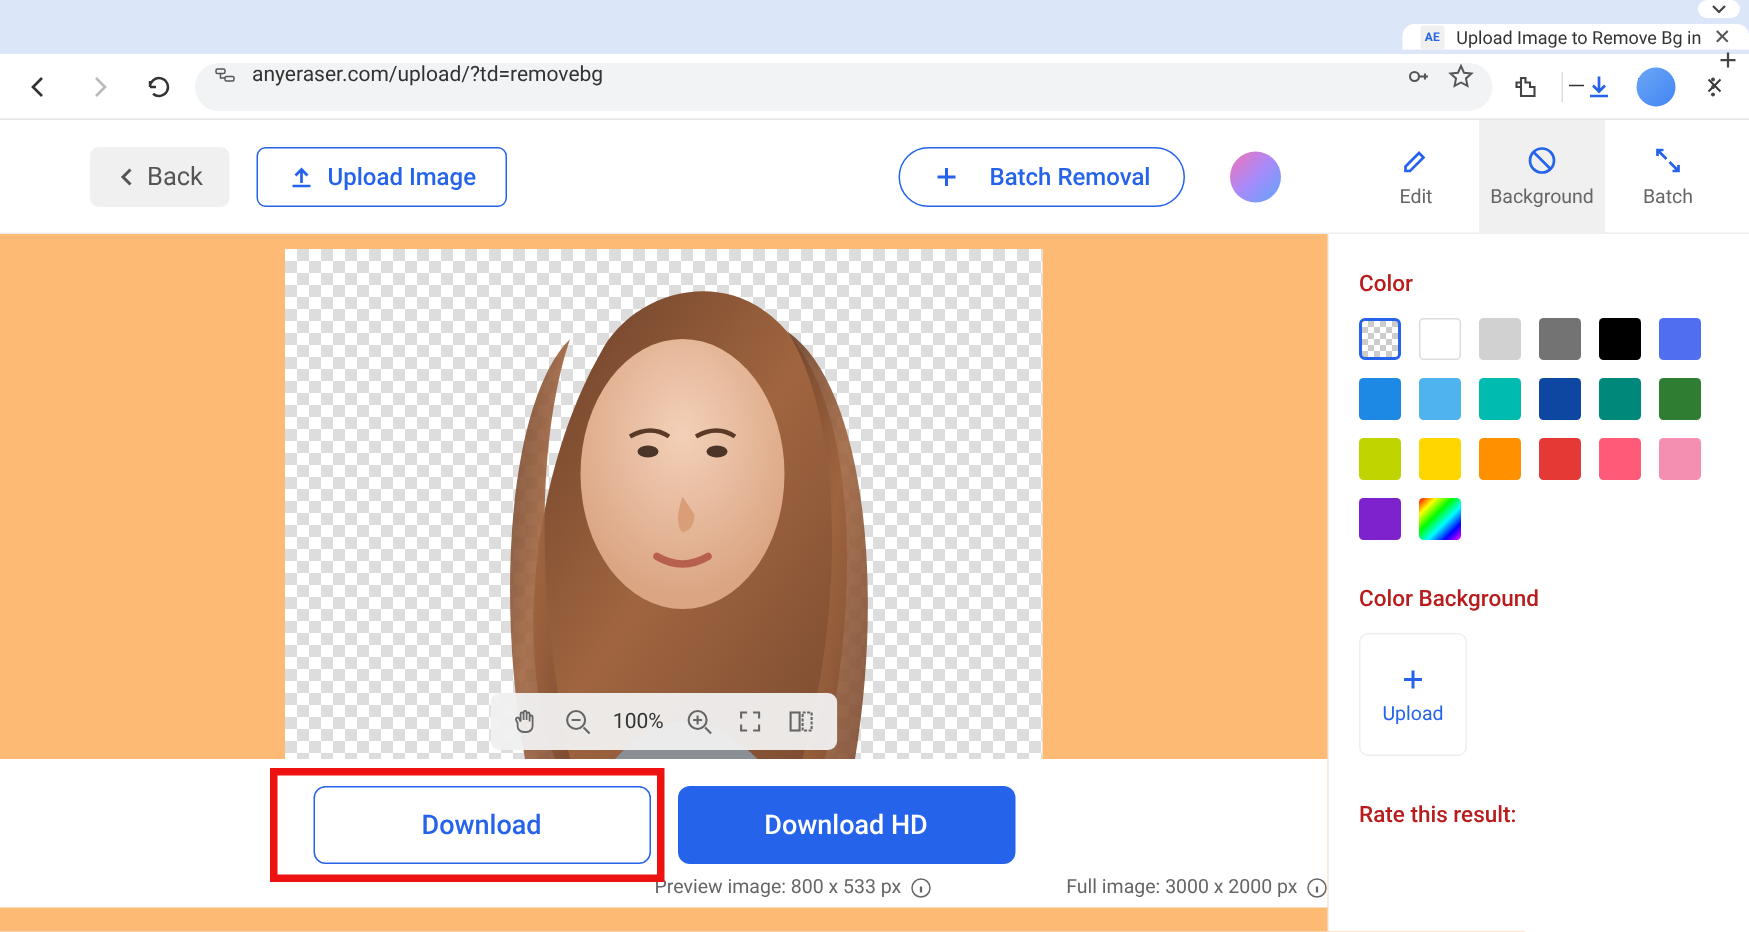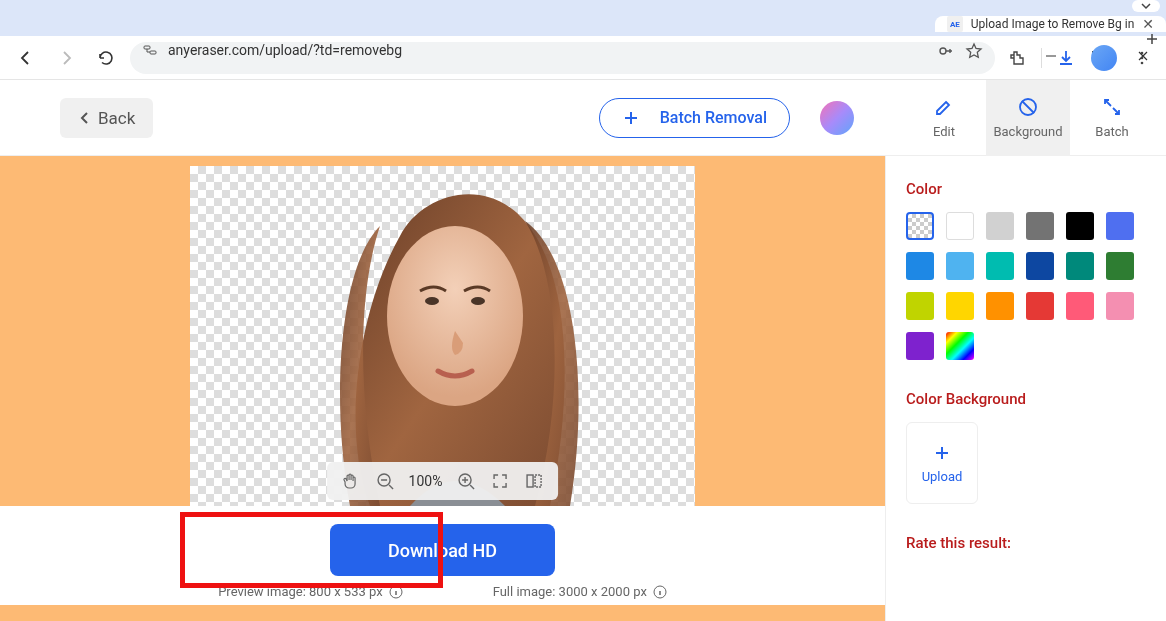--- a/index.html
+++ b/index.html
@@ -45,21 +45,21 @@
 .photo { position: absolute; left: 120px; top: 0; width: 280px; height: 340px; }
 .zoom-bar { position: absolute; bottom: 6px; left: 50%; transform: translateX(-50%); background: rgba(240,240,240,0.95); border-radius: 6px; height: 38px; display: flex; align-items: center; gap: 14px; padding: 0 14px; }
 .zoom-btn { color: #666; cursor: pointer; display: flex; }
 .zoom-val { font-size: 14px; color: #333; }
 
 .dl-row { background: #fff; width: 100%; padding: 18px 0 8px 0; display: flex; justify-content: center; gap: 18px; }
 .dl-btn { width: 225px; height: 52px; border-radius: 8px; font-size: 18px; font-weight: 500; cursor: pointer; display: flex; align-items: center; justify-content: center; }
 .dl-btn.outline { border: 1.5px solid #2563eb; background: #fff; color: #2563eb; }
 .dl-btn.filled { border: none; background: #2563eb; color: #fff; }
 .highlight-box { position: absolute; border: 5px solid #e11; pointer-events: none; }
-.info-row { background: #fff; width: 100%; display: flex; justify-content: center; gap: 90px; padding-bottom: 6px; }
+.info-row { background: #fff; width: 100%; display: flex; justify-content: flex-end; gap: 90px; padding-bottom: 6px; }
 .info-item { font-size: 13px; color: #666; display: flex; align-items: center; gap: 6px; }
 
 
 .side { width: 280px; background: #fff; padding: 24px 20px; overflow-y: auto; }
 .side h3 { font-size: 15px; font-weight: 500; color: #b91c1c; margin-bottom: 14px; }
 .swatches { display: grid; grid-template-columns: repeat(6, 28px); gap: 12px; margin-bottom: 30px; }
 .swatch { width: 28px; height: 28px; border-radius: 3px; cursor: pointer; }
 .swatch.transparent { background-image: linear-gradient(45deg,#ccc 25%,transparent 25%),linear-gradient(-45deg,#ccc 25%,transparent 25%),linear-gradient(45deg,transparent 75%,#ccc 75%),linear-gradient(-45deg,transparent 75%,#ccc 75%); background-size: 8px 8px; background-position: 0 0,0 4px,4px -4px,-4px 0; background-color: #fff; border: 2px solid #2563eb; border-radius: 4px; }
 .swatch.white { background: #fff; border: 1px solid #ddd; }
 .swatch.rainbow { background: linear-gradient(135deg, #f00, #ff0, #0f0, #0ff, #00f, #f0f); }
@@ -158,20 +158,26 @@
       </div>
   </div>
 </div>
 
 <div class="app-header">
   <button class="back-btn">
     <svg width="14" height="14" viewBox="0 0 14 14">
         <path d="M9 2L4 7l5 5" stroke="#555" stroke-width="2" fill="none"></path>
       </svg>
     <span>Back</span>
+  </button>
+  <button class="upload-btn">
+    <svg width="18" height="18" viewBox="0 0 18 18">
+        <path d="M9 13V4m-4 4l4-4 4 4M3 15h12" stroke="#2563eb" stroke-width="1.8" fill="none"></path>
+      </svg>
+    <span>Upload Image</span>
   </button>
   <button class="batch-btn">
     <svg width="18" height="18" viewBox="0 0 18 18">
         <path d="M9 3v12M3 9h12" stroke="#2563eb" stroke-width="2"></path>
       </svg>
     <span>Batch Removal</span>
   </button>
   <div class="user-avatar"></div>
   <div class="tool-tabs">
     <div class="tool-tab">
@@ -250,20 +256,21 @@
             <svg width="20" height="20" viewBox="0 0 20 20">
               <rect x="3" y="4" width="6" height="12" stroke="#666" fill="none" stroke-width="1.4"></rect>
               <rect x="11" y="4" width="6" height="12" stroke="#666" fill="none" stroke-width="1.4" stroke-dasharray="2 1"></rect>
             </svg>
           </div>
       </div>
     </div>
 
     <div class="dl-row" style="position:relative;">
       <div class="highlight-box" style="left:calc(50% - 263px); top:6px; width:263px; height:76px;"></div>
+      <button class="dl-btn outline">Download</button>
       <button class="dl-btn filled">Download HD</button>
     </div>
     <div class="info-row">
       <div class="info-item">
         <span>Preview image: 800 x 533 px</span>
         <svg width="14" height="14" viewBox="0 0 14 14">
             <circle cx="7" cy="7" r="6" stroke="#666" fill="none"></circle>
             <path d="M7 4v0M7 6v4" stroke="#666" stroke-width="1.5"></path>
           </svg>
       </div>

